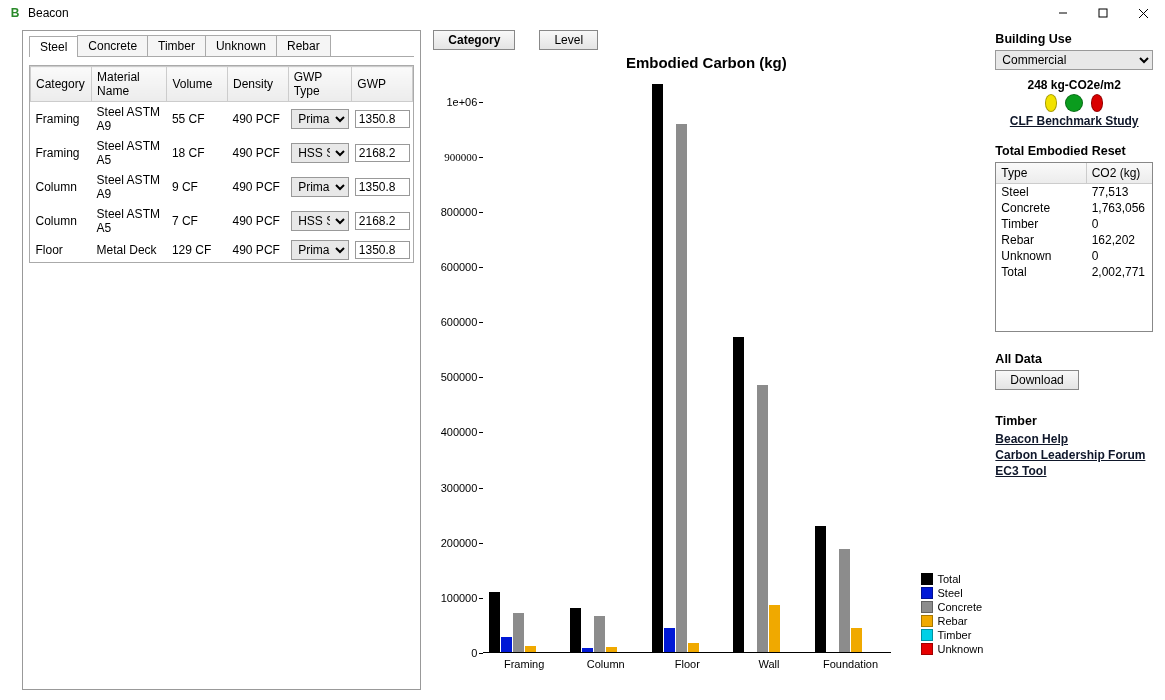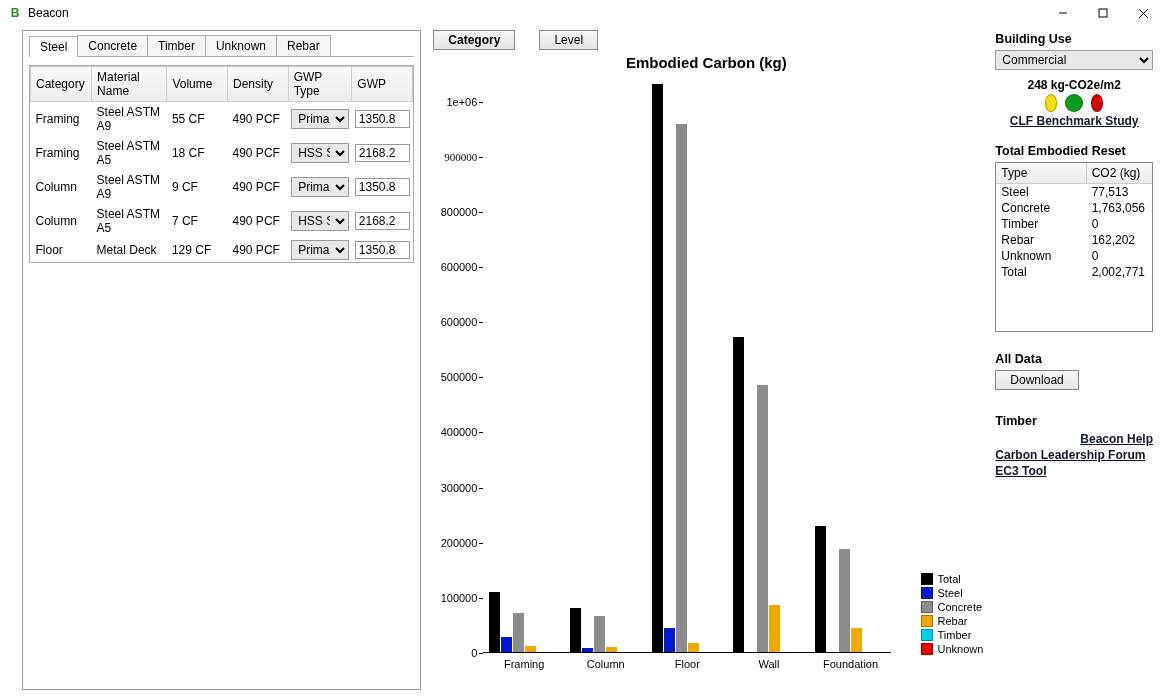--- a/index.html
+++ b/index.html
@@ -287,18 +287,18 @@
             <div>2,002,771</div>
           </div>
         </div>
     </div>
 
     <div class="right-heading" style="margin-top:20px">All Data</div>
     <button class="btn">Download</button>
 
     <div class="right-heading" style="margin-top:24px">Timber</div>
     <div id="links-list">
-        <a class="link" style="font-weight: bold; margin-bottom: 2px; text-align: right;">Beacon Help</a>
+        <a class="link" style="font-weight: bold; margin-bottom: 2px;">Beacon Help</a>
         <a class="link" style="font-weight: bold; margin-bottom: 2px; text-decoration: underline;">Carbon Leadership Forum</a>
         <a class="link" style="font-weight: bold; margin-bottom: 2px;">EC3 Tool</a>
       </div>
   </div>
 </div>
 
 </body></html>

